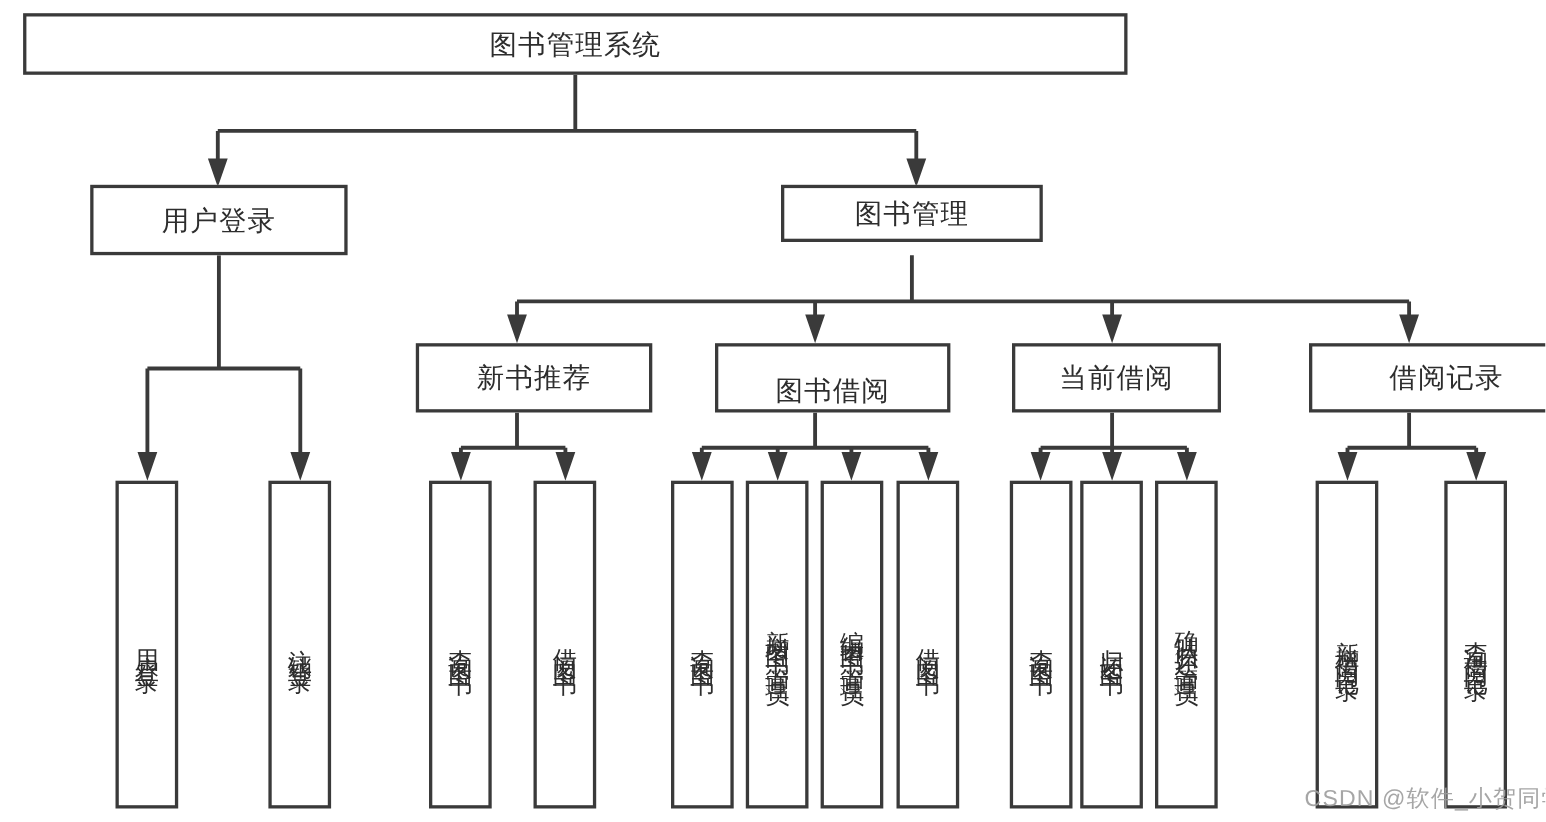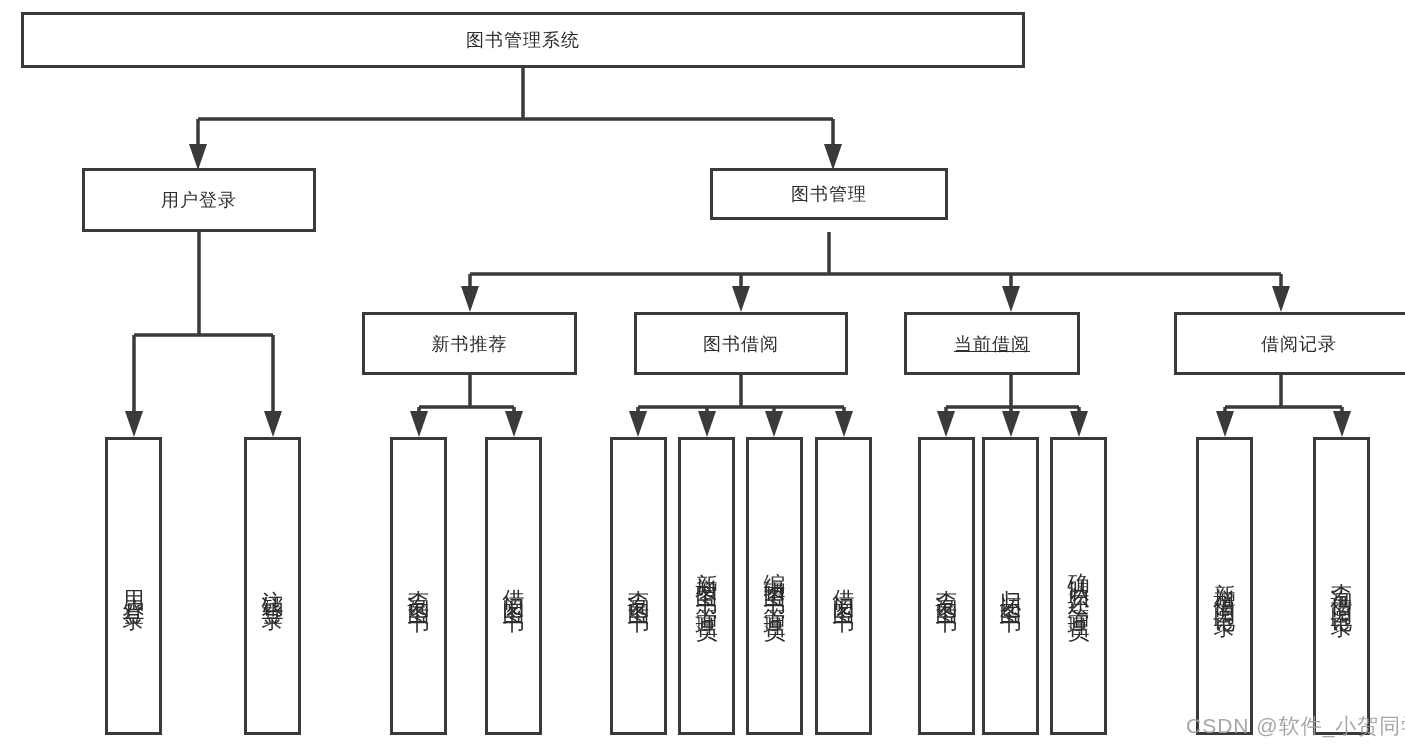--- a/index.html
+++ b/index.html
@@ -15,28 +15,28 @@
   }
   svg.wires { position: absolute; left: 0; top: 0; }
   .box {
     position: absolute;
     background: #ffffff;
     border: 3px solid #3a3a3a;
     display: flex;
     align-items: center;
     justify-content: center;
   }
-  .hlabel { font-size: 18px; letter-spacing: 1px; white-space: nowrap; }
+  .hlabel { font-size: 25px; letter-spacing: 1px; white-space: nowrap; }
   .root-box   { left: 21px;  top: 12px;  width: 1004px; height: 56px; }
   .n-login    { left: 82px;  top: 168px; width: 234px;  height: 64px; }
   .n-bookmgr  { left: 710px; top: 168px; width: 238px;  height: 52px; }
-  .l3 { top: 312px; height: 63px; }
+  .l3 { top: 312px; height: 63px; margin-left: 16px; }
   .n-newbook  { left: 362px;  width: 215px; }
-  .n-borrow   { left: 634px;  width: 214px; }
-  .n-current  { left: 904px;  width: 176px; text-decoration: underline; }
+  .n-borrow   { left: 634px;  width: 214px; align-items: flex-end; }
+  .n-current  { left: 904px;  width: 190px; }
   .n-records  { left: 1174px; width: 250px; }
   .leaf { top: 437px; height: 298px; width: 57px; }
   .vtext {
     writing-mode: vertical-rl;
     font-size: 22px;
     letter-spacing: 7px;
     line-height: 1.1;
     white-space: nowrap;
   }
   .lf-1a { left: 105px; }  .lf-1b { left: 244px; }

